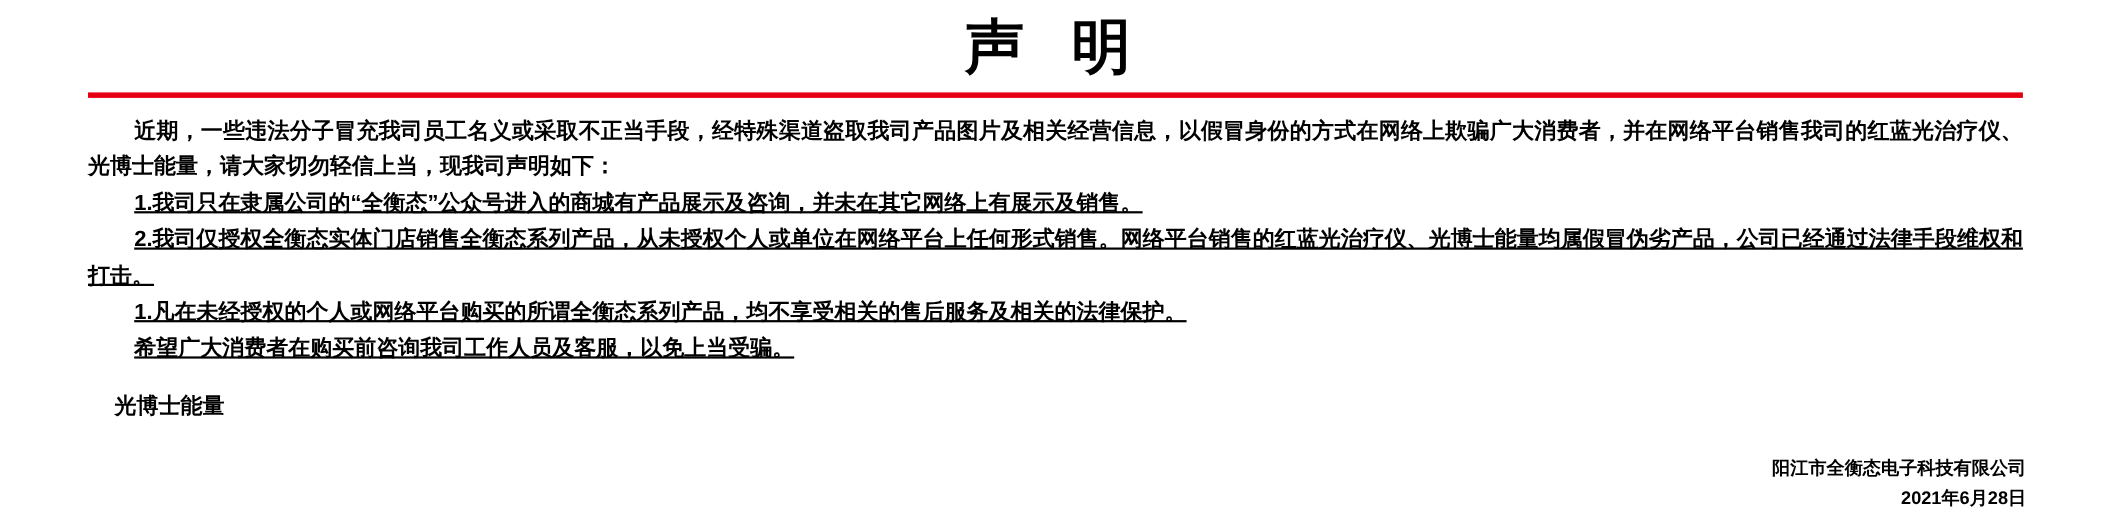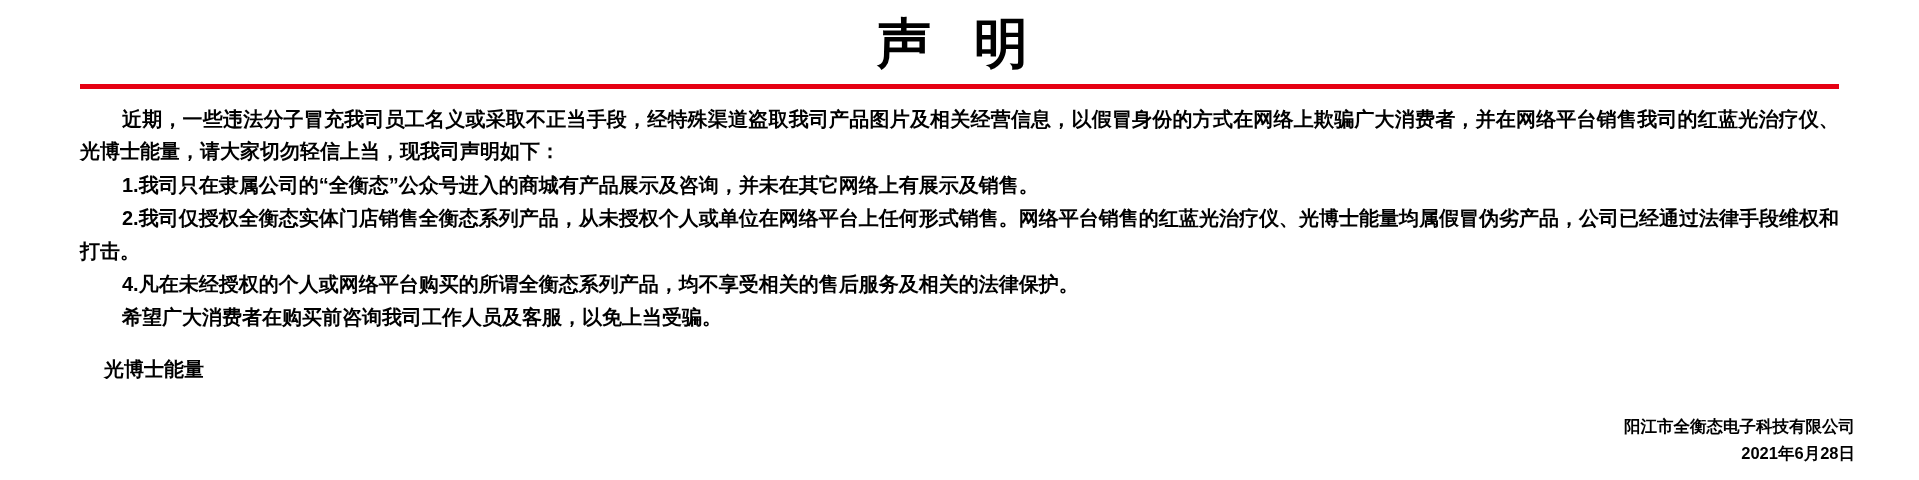--- a/index.html
+++ b/index.html
@@ -44,52 +44,53 @@
   }
   .para {
     margin: 0 0 1px 0;
     text-align: justify;
   }
   .para.indent {
     text-indent: 2.1em;
   }
   .para.sub {
     text-indent: 2.1em;
+    text-decoration: underline;
   }
   .spacer {
     height: 18px;
   }
   .closing {
     margin: 0;
     text-indent: 1.2em;
   }
   .signature {
     position: absolute;
-    right: 64px;
+    right: 77px;
     bottom: 14px;
     text-align: right;
     font-size: 16.5px;
     font-weight: bold;
     line-height: 1.6;
   }
   .sig-line { display: block; }
 </style>
 </head>
 <body>
 
 <div class="page">
 
   <div class="doc-title">声 明</div>
   <div class="title-rule" style="background: rgb(230, 0, 18);"></div>
 
   <div class="body-text">
     <p class="para indent">近期，一些违法分子冒充我司员工名义或采取不正当手段，经特殊渠道盗取我司产品图片及相关经营信息，以假冒身份的方式在网络上欺骗广大消费者，并在网络平台销售我司的红蓝光治疗仪、光博士能量，请大家切勿轻信上当，现我司声明如下：</p>
     <p class="para sub">1.我司只在隶属公司的“全衡态”公众号进入的商城有产品展示及咨询，并未在其它网络上有展示及销售。</p>
     <p class="para sub">2.我司仅授权全衡态实体门店销售全衡态系列产品，从未授权个人或单位在网络平台上任何形式销售。网络平台销售的红蓝光治疗仪、光博士能量均属假冒伪劣产品，公司已经通过法律手段维权和打击。</p>
-    <p class="para sub">4.凡在未经授权的个人或网络平台购买的所谓全衡态系列产品，均不享受相关的售后服务及相关的法律保护。</p>
+    <p class="para sub">1.凡在未经授权的个人或网络平台购买的所谓全衡态系列产品，均不享受相关的售后服务及相关的法律保护。</p>
     <p class="para sub">希望广大消费者在购买前咨询我司工作人员及客服，以免上当受骗。</p>
 
     <div class="spacer"></div>
 
     <p class="closing">光博士能量</p>
   </div>
 
   <div class="signature">
     <span class="sig-line">阳江市全衡态电子科技有限公司</span>
     <span class="sig-line">2021年6月28日</span>

